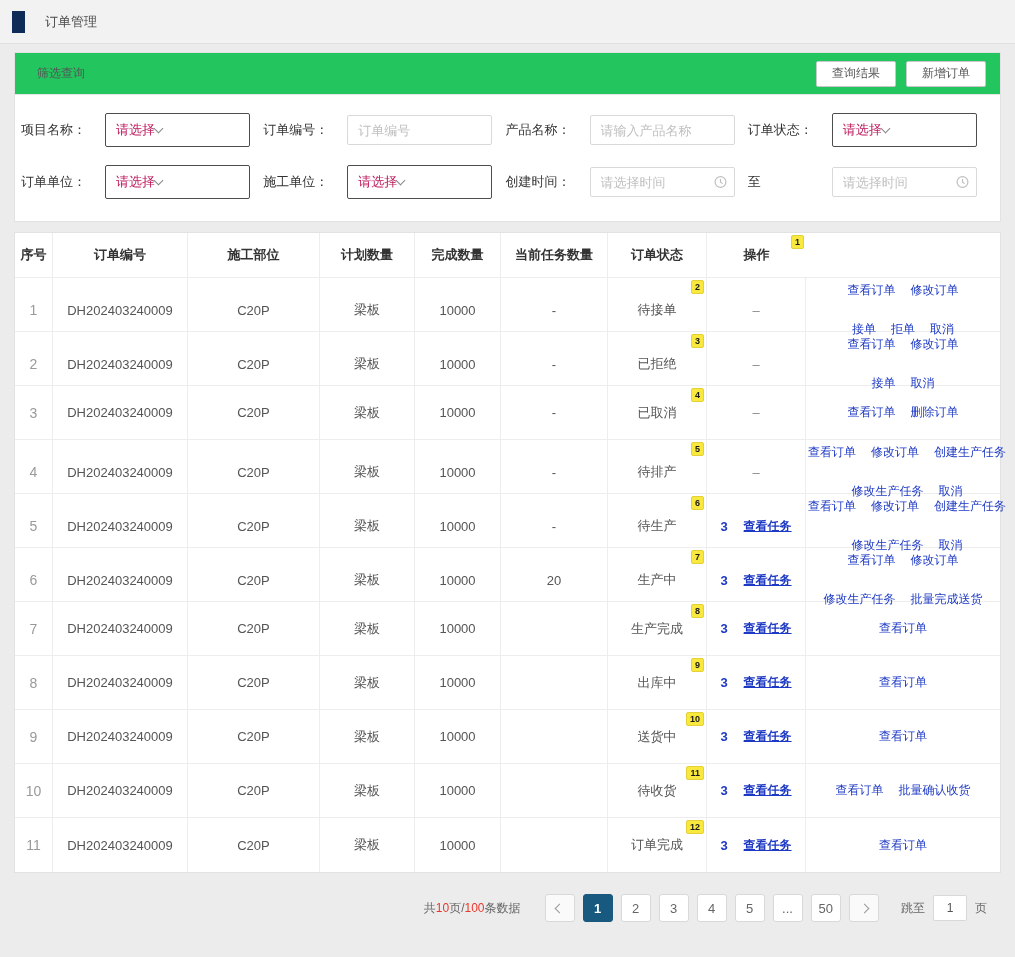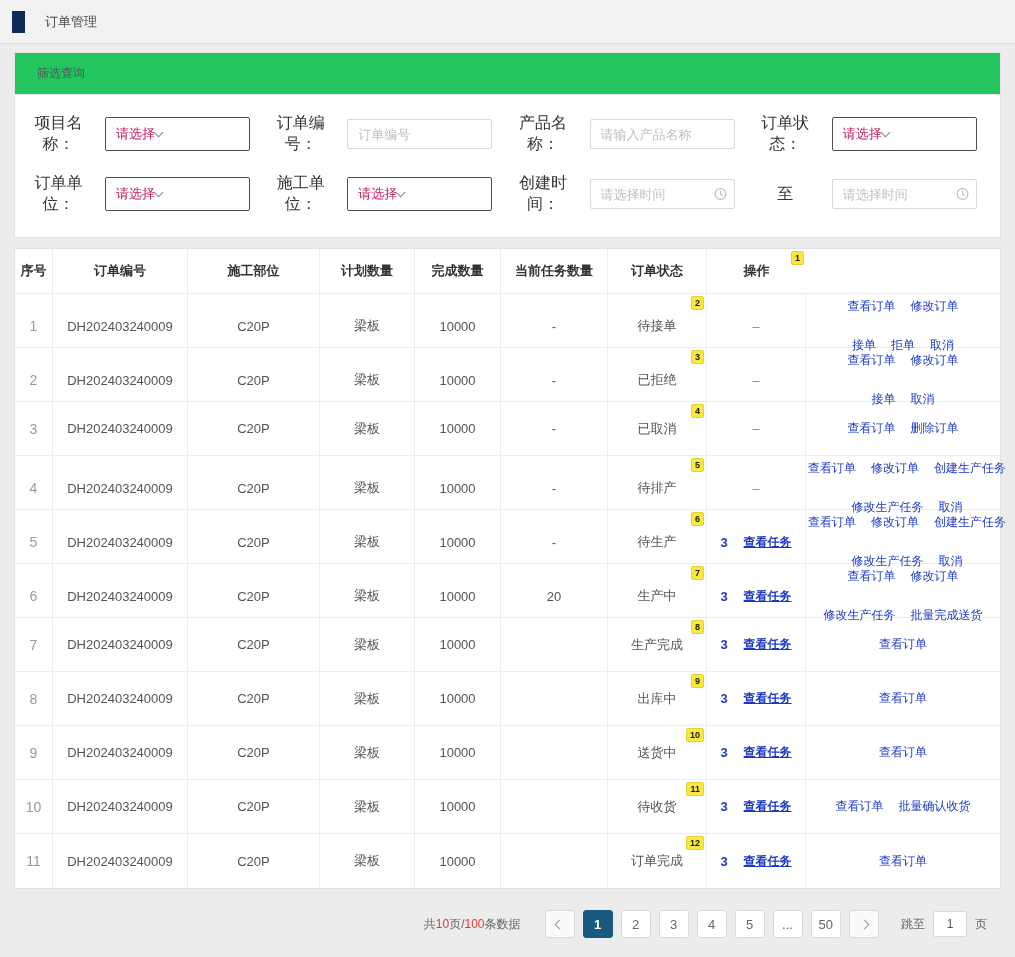--- a/index.html
+++ b/index.html
@@ -17,21 +17,21 @@
     background:#22c55e; border-bottom:1px solid #e6e6e6; padding:0 14px 0 22px;
     font-size:12px; color:#555; }
   .head-buttons { display:flex; gap:10px; }
   .hbtn { height:26px; padding:0 15px; background:#fff; border:1px solid #c9c9c9;
     border-radius:2px; font-size:12px; color:#555; cursor:pointer;
     font-family:"Liberation Sans","DejaVu Sans",sans-serif; }
   
   .filter-grid { display:grid; grid-template-columns:repeat(4,1fr);
     row-gap:18px; padding:18px 10px 22px 6px; background:#fff; }
   .fgroup { display:flex; align-items:center; }
-  .flabel { flex:0 0 84px; text-align:center; padding-right:9px; font-size:16px; color:#333; }
+  .flabel { flex:0 0 84px; text-align:left; padding-right:9px; font-size:13px; color:#333; }
   .sel { width:145px; height:34px; border:1px solid #4d4d4d; border-radius:2px;
     background:#fff; display:flex; align-items:center; justify-content:flex-start;
     padding:0 10px; font-size:13px; color:#be185d; cursor:pointer; }
   .chev { width:7px; height:7px; border-left:1.5px solid #888; border-bottom:1.5px solid #888;
     transform:rotate(-45deg); margin-top:-4px; }
   .txt { width:145px; height:30px; border:1px solid #d9d9d9; border-radius:2px;
     padding:0 10px; font-size:13px; color:#333; outline:none; }
   .txt::placeholder { color:#bfbfbf; }
   .date-wrap { position:relative; width:145px; }
   .date-wrap .txt { width:100%; padding-right:28px; }
@@ -83,20 +83,24 @@
 <div class="topbar">
   <span class="accent-block"></span>
   <span class="page-title">订单管理</span>
 </div>
 
 <div class="content">
 
   <section class="panel">
     <div class="panel-head">
       <span>筛选查询</span>
+      <div class="head-buttons">
+        <button class="hbtn">查询结果</button>
+        <button class="hbtn">新增订单</button>
+      </div>
     </div>
     <div class="filter-grid">
       <div class="fgroup">
         <span class="flabel">项目名称：</span>
         <div class="sel">
           <span>请选择</span>
           <span class="chev"></span>
         </div>
       </div>
       <div class="fgroup">

